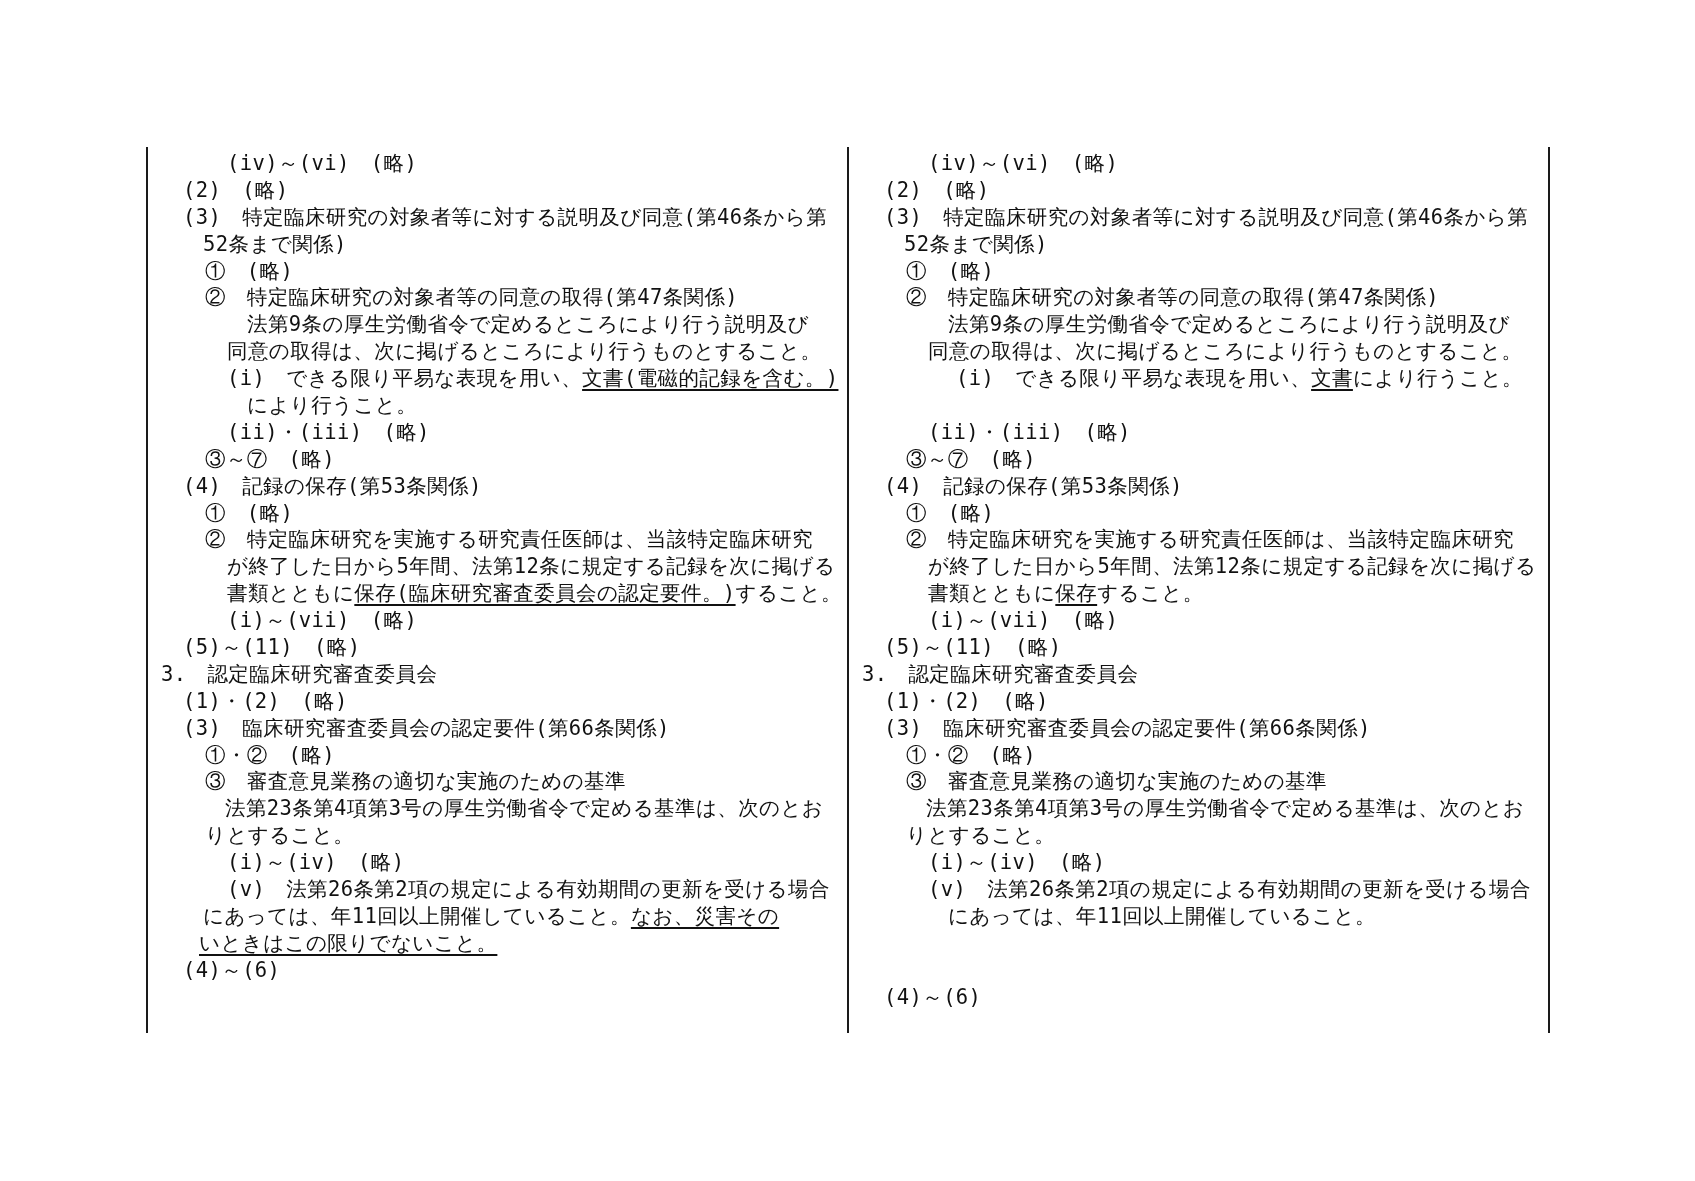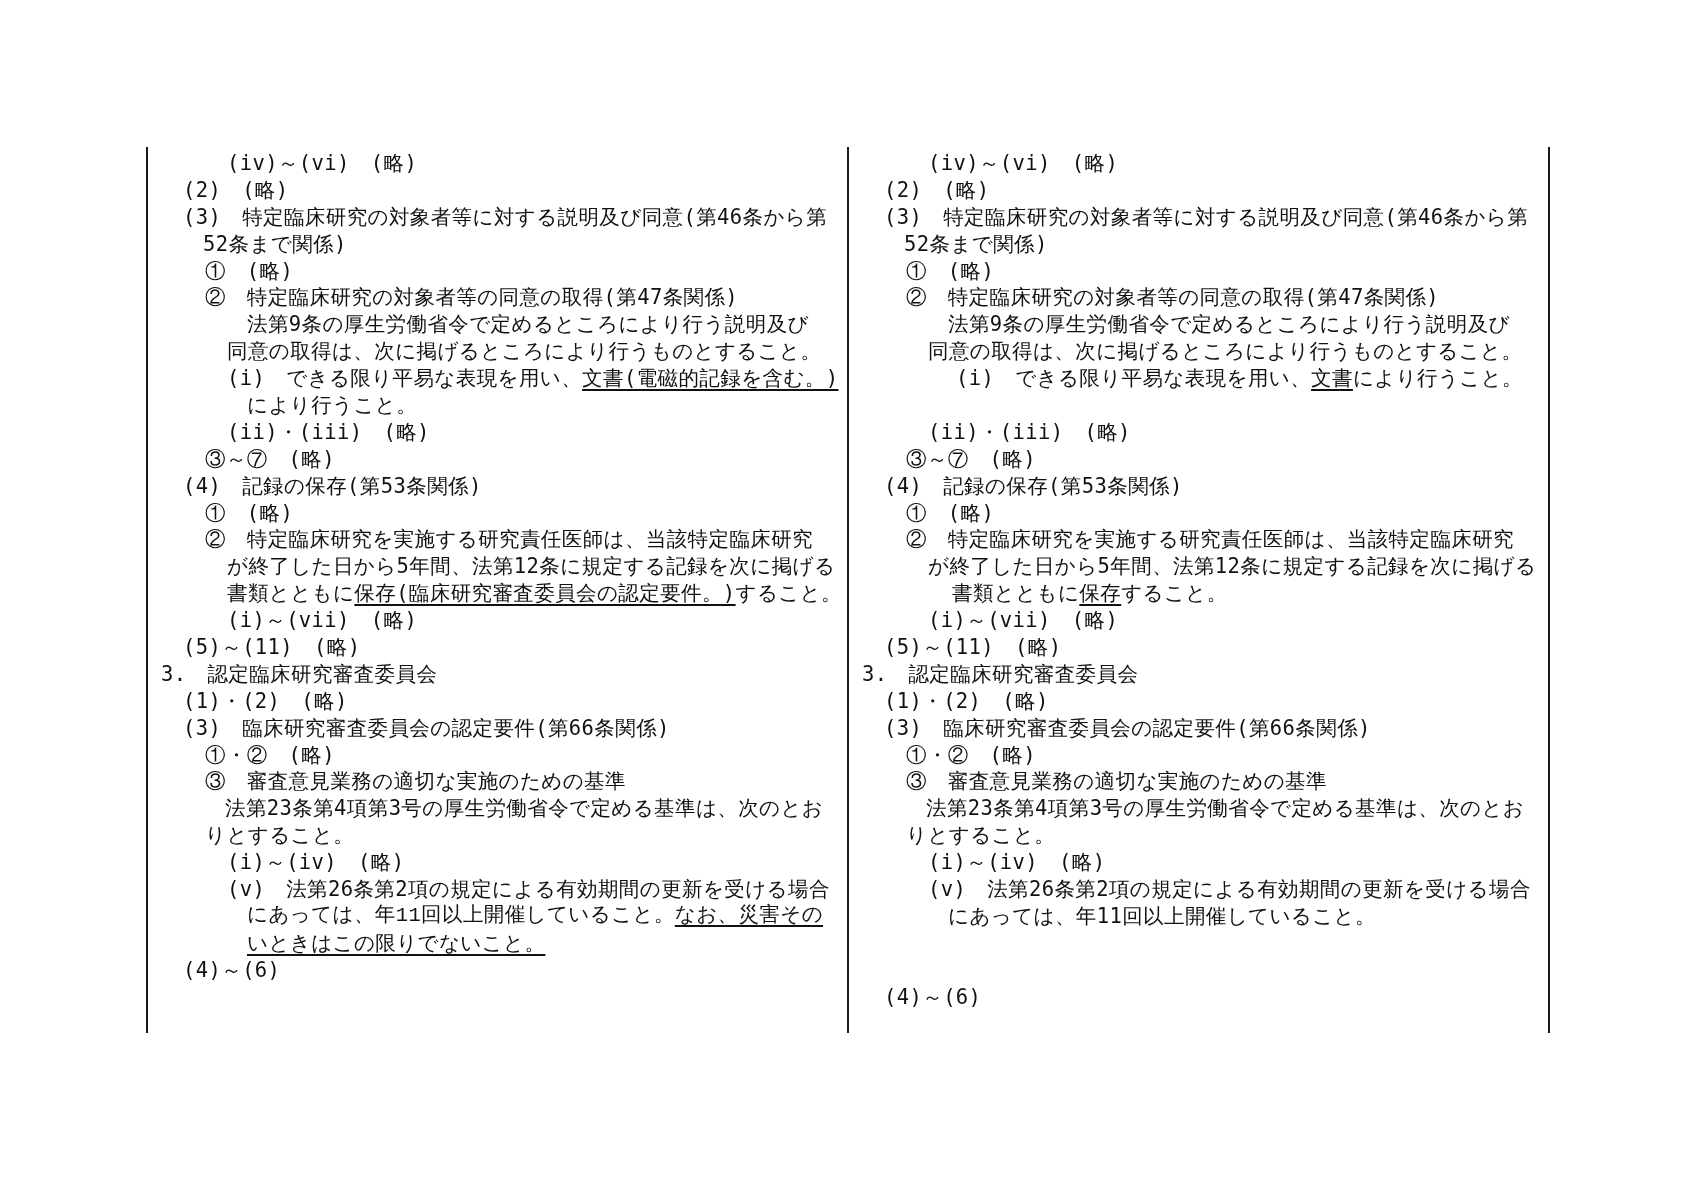--- a/index.html
+++ b/index.html
@@ -40,42 +40,42 @@
     <div class="line" style="padding-left: 36px;"><span>(5)～(11)　(略)</span></div>
     <div class="line" style="padding-left: 14px;"><span>3.　認定臨床研究審査委員会</span></div>
     <div class="line" style="padding-left: 36px;"><span>(1)・(2)　(略)</span></div>
     <div class="line" style="padding-left: 36px;"><span>(3)　臨床研究審査委員会の認定要件(第66条関係)</span></div>
     <div class="line" style="padding-left: 58px;"><span>①・②　(略)</span></div>
     <div class="line" style="padding-left: 58px;"><span>③　審査意見業務の適切な実施のための基準</span></div>
     <div class="line" style="padding-left: 78px;"><span>法第23条第4項第3号の厚生労働省令で定める基準は、次のとお</span></div>
     <div class="line" style="padding-left: 58px;"><span>りとすること。</span></div>
     <div class="line" style="padding-left: 80px;"><span>(i)～(iv)　(略)</span></div>
     <div class="line" style="padding-left: 80px;"><span>(v)　法第26条第2項の規定による有効期間の更新を受ける場合</span></div>
-    <div class="line" style="padding-left: 100px; font-family: Liberation Mono, monospace;"><span>にあっては、年11回以上開催していること。</span><span class="u">なお、災害その</span><span></span></div>
-    <div class="line" style="padding-left: 100px;"><span></span><span class="u">いときはこの限りでないこと。</span><span></span></div>
+    <div class="line" style="padding-left: 56px;"><span>にあっては、年11回以上開催していること。</span><span class="u">なお、災害その</span><span></span></div>
+    <div class="line" style="padding-left: 52px;"><span></span><span class="u">いときはこの限りでないこと。</span><span></span></div>
     <div class="line" style="padding-left: 36px;"><span>(4)～(6)</span></div>
   </div>
 <div class="col" id="col-right" style="left:848px;">
     <div class="line" style="padding-left: 80px;"><span>(iv)～(vi)　(略)</span></div>
     <div class="line" style="padding-left: 36px;"><span>(2)　(略)</span></div>
     <div class="line" style="padding-left: 36px;"><span>(3)　特定臨床研究の対象者等に対する説明及び同意(第46条から第</span></div>
     <div class="line" style="padding-left: 56px;"><span>52条まで関係)</span></div>
     <div class="line" style="padding-left: 58px;"><span>①　(略)</span></div>
     <div class="line" style="padding-left: 58px;"><span>②　特定臨床研究の対象者等の同意の取得(第47条関係)</span></div>
     <div class="line" style="padding-left: 100px;"><span>法第9条の厚生労働省令で定めるところにより行う説明及び</span></div>
     <div class="line" style="padding-left: 80px;"><span>同意の取得は、次に掲げるところにより行うものとすること。</span></div>
     <div class="line" style="padding-left: 108px;"><span>(i)　できる限り平易な表現を用い、</span><span class="u">文書</span><span>により行うこと。</span></div>
     <div class="line" style="padding-left: 100px;"><span></span></div>
     <div class="line" style="padding-left: 80px;"><span>(ii)・(iii)　(略)</span></div>
     <div class="line" style="padding-left: 58px;"><span>③～⑦　(略)</span></div>
     <div class="line" style="padding-left: 36px;"><span>(4)　記録の保存(第53条関係)</span></div>
     <div class="line" style="padding-left: 58px;"><span>①　(略)</span></div>
     <div class="line" style="padding-left: 58px;"><span>②　特定臨床研究を実施する研究責任医師は、当該特定臨床研究</span></div>
     <div class="line" style="padding-left: 80px;"><span>が終了した日から5年間、法第12条に規定する記録を次に掲げる</span></div>
-    <div class="line" style="padding-left: 104px;"><span>書類とともに</span><span class="u">保存</span><span>すること。</span></div>
+    <div class="line" style="padding-left: 80px;"><span>書類とともに</span><span class="u">保存</span><span>すること。</span></div>
     <div class="line" style="padding-left: 80px;"><span>(i)～(vii)　(略)</span></div>
     <div class="line" style="padding-left: 36px;"><span>(5)～(11)　(略)</span></div>
     <div class="line" style="padding-left: 14px;"><span>3.　認定臨床研究審査委員会</span></div>
     <div class="line" style="padding-left: 36px;"><span>(1)・(2)　(略)</span></div>
     <div class="line" style="padding-left: 36px;"><span>(3)　臨床研究審査委員会の認定要件(第66条関係)</span></div>
     <div class="line" style="padding-left: 58px;"><span>①・②　(略)</span></div>
     <div class="line" style="padding-left: 58px;"><span>③　審査意見業務の適切な実施のための基準</span></div>
     <div class="line" style="padding-left: 78px;"><span>法第23条第4項第3号の厚生労働省令で定める基準は、次のとお</span></div>
     <div class="line" style="padding-left: 58px;"><span>りとすること。</span></div>
     <div class="line" style="padding-left: 80px;"><span>(i)～(iv)　(略)</span></div>

